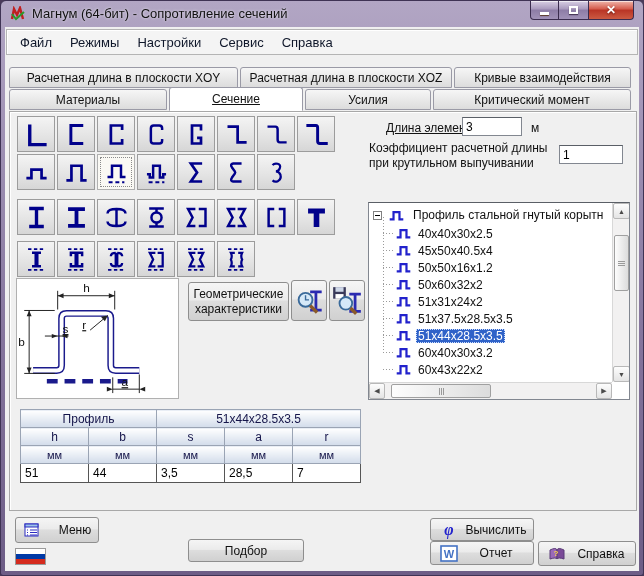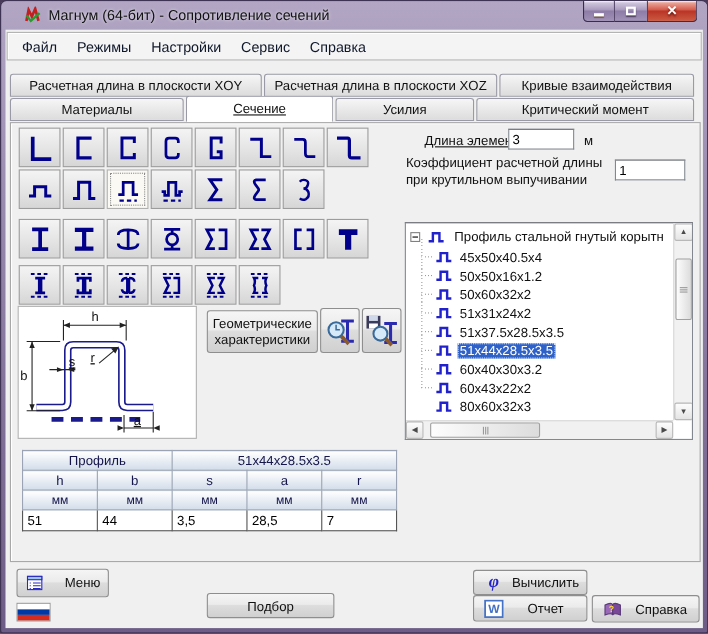--- a/index.html
+++ b/index.html
@@ -1,21 +1,21 @@
 <!DOCTYPE html>
 <html><head>
 <meta charset="utf-8">
 <style>
   html,body{margin:0;padding:0;background:#4a3a5a;}
   *{box-sizing:border-box;font-family:"Liberation Sans",sans-serif;}
   #window{position:relative;width:644px;height:576px;
     background:linear-gradient(180deg,#b2a6c4 0%,#9a8cb0 30%,#84749c 60%,#6d5d86 100%);
     border:1px solid #3f3354;border-radius:6px 6px 3px 3px;overflow:hidden;}
   
-  #titlebar{position:absolute;left:12px;top:0;right:0;height:40px;}
+  #titlebar{position:absolute;left:0;top:0;right:0;height:40px;}
   #app-icon{position:absolute;left:9px;top:5px;width:16px;height:16px;}
   #title-text{position:absolute;left:31px;top:5px;font-size:13px;color:#111;
     text-shadow:0 0 3px rgba(255,255,255,.8);white-space:nowrap;}
   #winbtns{position:absolute;right:9px;top:0;display:flex;}
   .wbtn{height:19px;border:1px solid #3a2c4e;border-top:none;
     background:linear-gradient(180deg,#d8cfe4 0%,#a899bd 45%,#8d7ca6 50%,#a192b8 100%);
     display:flex;align-items:center;justify-content:center;color:#fff;font-size:10px;
     box-shadow:inset 0 1px 0 rgba(255,255,255,.6);}
   .wbtn.min{width:29px;border-radius:0 0 0 4px;}
   .wbtn.max{width:29px;border-left:none;border-right:none;}
@@ -435,20 +435,29 @@
                 <i></i>
               </span>
             <span class="titem-icon" id="root-icon">
                 <svg viewBox="0 0 20 15" width="17" height="13">
                   <path d="M2 12 H6.5 V3.5 H13.5 V12 H18" fill="none" stroke="#2222cc" stroke-width="2.6"></path>
                 </svg>
               </span>
             <span class="tlabel">Профиль стальной гнутый корытн</span>
           </div>
           <div id="tree-items">
+              <div class="tree-item">
+                <span class="stub"></span>
+                <span class="titem-icon">
+                  <svg viewBox="0 0 20 15" width="17" height="13">
+                    <path d="M2 12 H6.5 V3.5 H13.5 V12 H18" fill="none" stroke="#2222cc" stroke-width="2.6"></path>
+                  </svg>
+                </span>
+                <span class="titem-label">40x40x30x2.5</span>
+              </div>
               <div class="tree-item">
                 <span class="stub"></span>
                 <span class="titem-icon">
                   <svg viewBox="0 0 20 15" width="17" height="13">
                     <path d="M2 12 H6.5 V3.5 H13.5 V12 H18" fill="none" stroke="#2222cc" stroke-width="2.6"></path>
                   </svg>
                 </span>
                 <span class="titem-label">45x50x40.5x4</span>
               </div>
               <div class="tree-item">

